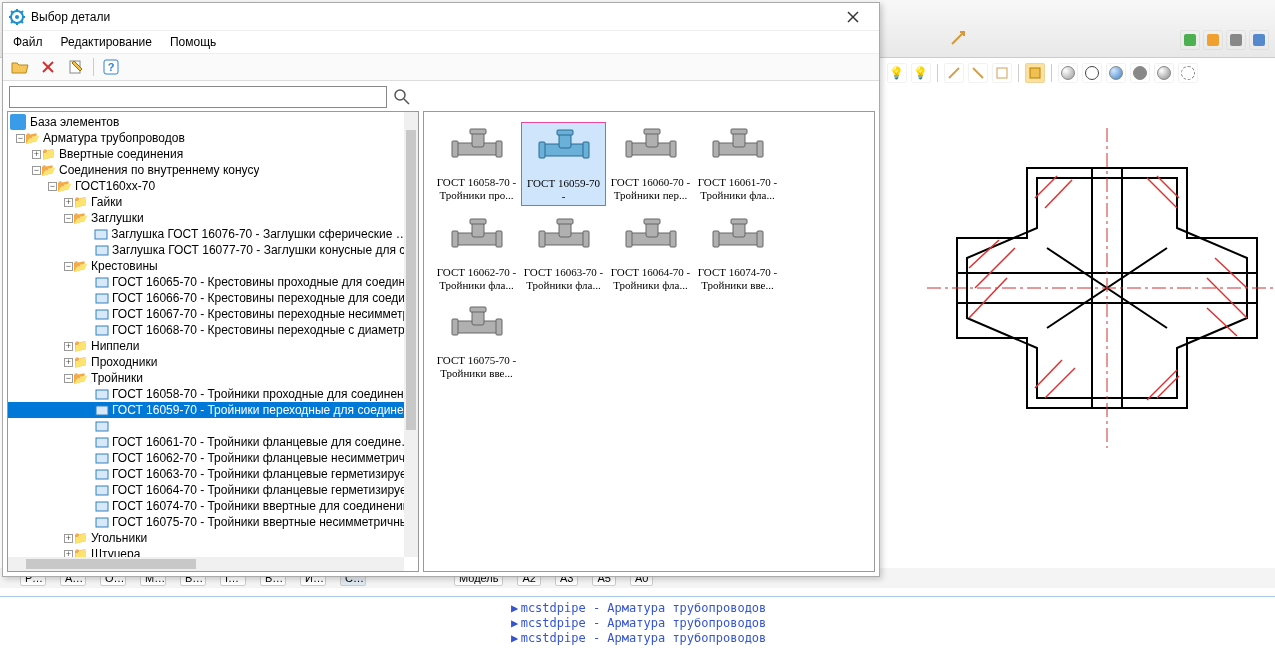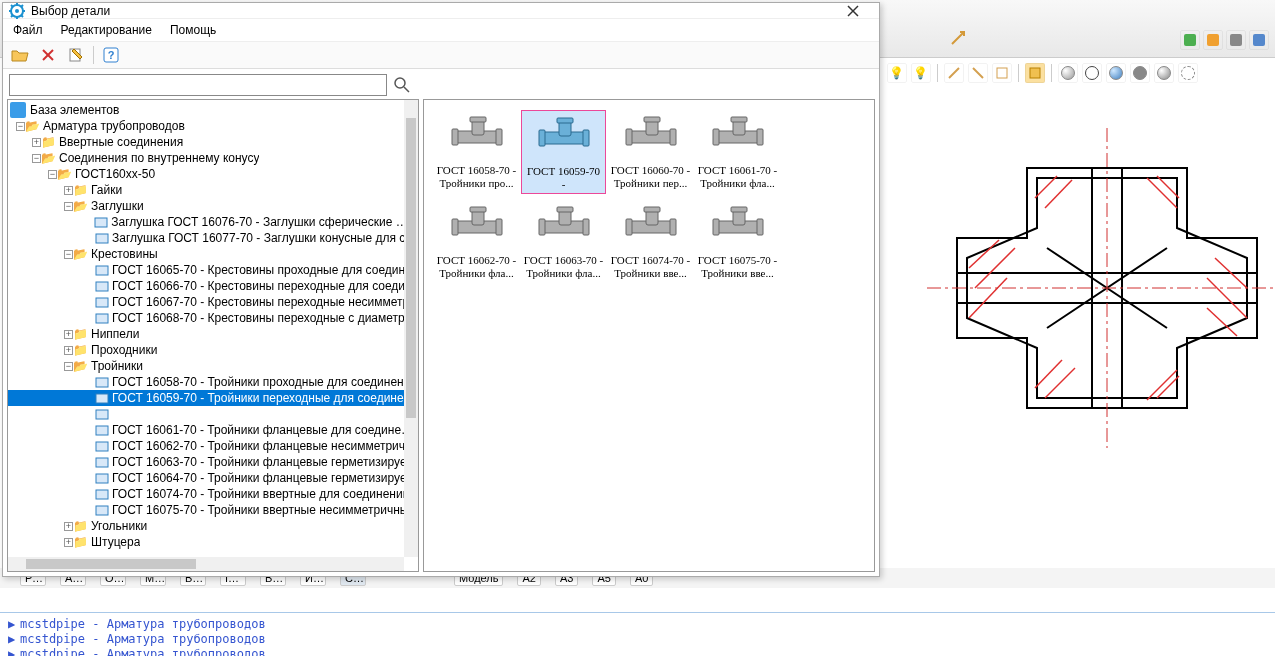--- a/index.html
+++ b/index.html
@@ -12,26 +12,26 @@
   .tb-btn { width:20px; height:20px; border:1px solid rgba(0,0,0,0.05); border-radius:2px; display:flex; align-items:center; justify-content:center;}
   .tb-sep { width:1px; height:18px; background:#ccc; margin:0 2px;}
   .circle { width:14px; height:14px; border-radius:50%; border:1px solid #888; }
   .bg-canvas { position:absolute; top:88px; left:877px; right:0; bottom:70px; background:#fff;}
   .drawing { position:absolute; top:40px; left:50px; }
   
   .tabs-bottom { position:absolute; bottom:68px; left:0; right:0; height:20px; display:flex; gap:14px; background:#f4f4f4; padding-left:20px; font-size:11px; align-items:center;}
   .mini-tab { padding:1px 4px; border:1px solid #ccc; background:#fff; border-radius:2px; white-space:nowrap; overflow:hidden; max-width:26px; text-overflow:ellipsis;}
   .mini-tab.sel { background:#e0e8f0;}
   
-  .console { position:absolute; bottom:0; left:0; right:0; height:44px; background:#fff; border-top:1px solid #a8c8e8; font-family:Consolas,monospace; font-size:12px; color:#3555d0; padding:4px 8px; line-height:15px;}
+  .console { position:absolute; bottom:0; left:0; right:0; height:60px; background:#fff; border-top:1px solid #a8c8e8; font-family:Consolas,monospace; font-size:12px; color:#3555d0; padding:4px 8px; line-height:15px;text-align:center;}
   .console-arrow { color:#3555d0; display:inline-block; width:12px;}
   
   
   .dialog { position:absolute; top:2px; left:2px; width:878px; height:575px; background:#fff; border:1px solid #aaa; box-shadow:2px 2px 6px rgba(0,0,0,0.2); display:flex; flex-direction:column;}
-  .titlebar { height:16px; display:flex; align-items:center; padding:0 6px; border-bottom:1px solid #eee;}
+  .titlebar { height:28px; display:flex; align-items:center; padding:0 6px; border-bottom:1px solid #eee;}
   .titlebar .ico { width:16px; height:16px; margin-right:6px;}
   .titlebar .title { flex:1; font-size:12px;}
   .titlebar .close { width:40px; height:26px; display:flex; align-items:center; justify-content:center; cursor:pointer;}
   .menubar { height:22px; display:flex; align-items:center; gap:18px; padding:0 10px; font-size:12px;}
   .toolbar { height:28px; display:flex; align-items:center; gap:6px; padding:0 6px; border-top:1px solid #eee; border-bottom:1px solid #ddd; background:#fafafa;}
   .toolbar .ico-btn { width:22px; height:22px; display:flex; align-items:center; justify-content:center; cursor:pointer;}
   .toolbar .sep { width:1px; height:18px; background:#ccc;}
   
   .search-row { height:30px; display:flex; align-items:center; gap:4px; padding:4px 6px 2px 6px;}
   .search-input { flex:1; height:22px; border:1px solid #888; padding:0 4px; font-size:12px; max-width:378px;}
@@ -296,21 +296,21 @@
         <div class="tree-row">
             <span class="indent" style="width:24px;"></span>
             <span class="expander box">−</span>
             <span class="folder-ico">📂</span>
             <span class="label">Соединения по внутреннему конусу</span>
           </div>
         <div class="tree-row">
             <span class="indent" style="width:40px;"></span>
             <span class="expander box">−</span>
             <span class="folder-ico">📂</span>
-            <span class="label">ГОСТ160xx-50</span>
+            <span class="label">ГОСТ160xx-70</span>
           </div>
         <div class="tree-row">
             <span class="indent" style="width:56px;"></span>
             <span class="expander box">+</span>
             <span class="folder-ico">📁</span>
             <span class="label">Гайки</span>
           </div>
         <div class="tree-row">
             <span class="indent" style="width:56px;"></span>
             <span class="expander box">−</span>
@@ -586,20 +586,34 @@
               <svg width="58" height="42" viewBox="0 0 58 42">
   <g fill="#b0b0b0" stroke="#666" stroke-width="1">
     <rect x="8" y="16" width="42" height="12" rx="2"></rect>
     <rect x="24" y="4" width="12" height="16" rx="2"></rect>
     <rect x="4" y="14" width="6" height="16" rx="1"></rect>
     <rect x="48" y="14" width="6" height="16" rx="1"></rect>
     <rect x="22" y="2" width="16" height="5" rx="1"></rect>
   </g>
               </svg>
             </div>
+    <div class="thumb-label">ГОСТ 16064-70 -<br>Тройники фла...</div>
+          </div>
+          <div class="thumb">
+            <div class="thumb-img">
+              <svg width="58" height="42" viewBox="0 0 58 42">
+  <g fill="#b0b0b0" stroke="#666" stroke-width="1">
+    <rect x="8" y="16" width="42" height="12" rx="2"></rect>
+    <rect x="24" y="4" width="12" height="16" rx="2"></rect>
+    <rect x="4" y="14" width="6" height="16" rx="1"></rect>
+    <rect x="48" y="14" width="6" height="16" rx="1"></rect>
+    <rect x="22" y="2" width="16" height="5" rx="1"></rect>
+  </g>
+              </svg>
+            </div>
     <div class="thumb-label">ГОСТ 16074-70 -<br>Тройники вве...</div>
           </div>
           <div class="thumb">
             <div class="thumb-img">
               <svg width="58" height="42" viewBox="0 0 58 42">
   <g fill="#b0b0b0" stroke="#666" stroke-width="1">
     <rect x="8" y="16" width="42" height="12" rx="2"></rect>
     <rect x="24" y="4" width="12" height="16" rx="2"></rect>
     <rect x="4" y="14" width="6" height="16" rx="1"></rect>
     <rect x="48" y="14" width="6" height="16" rx="1"></rect>

